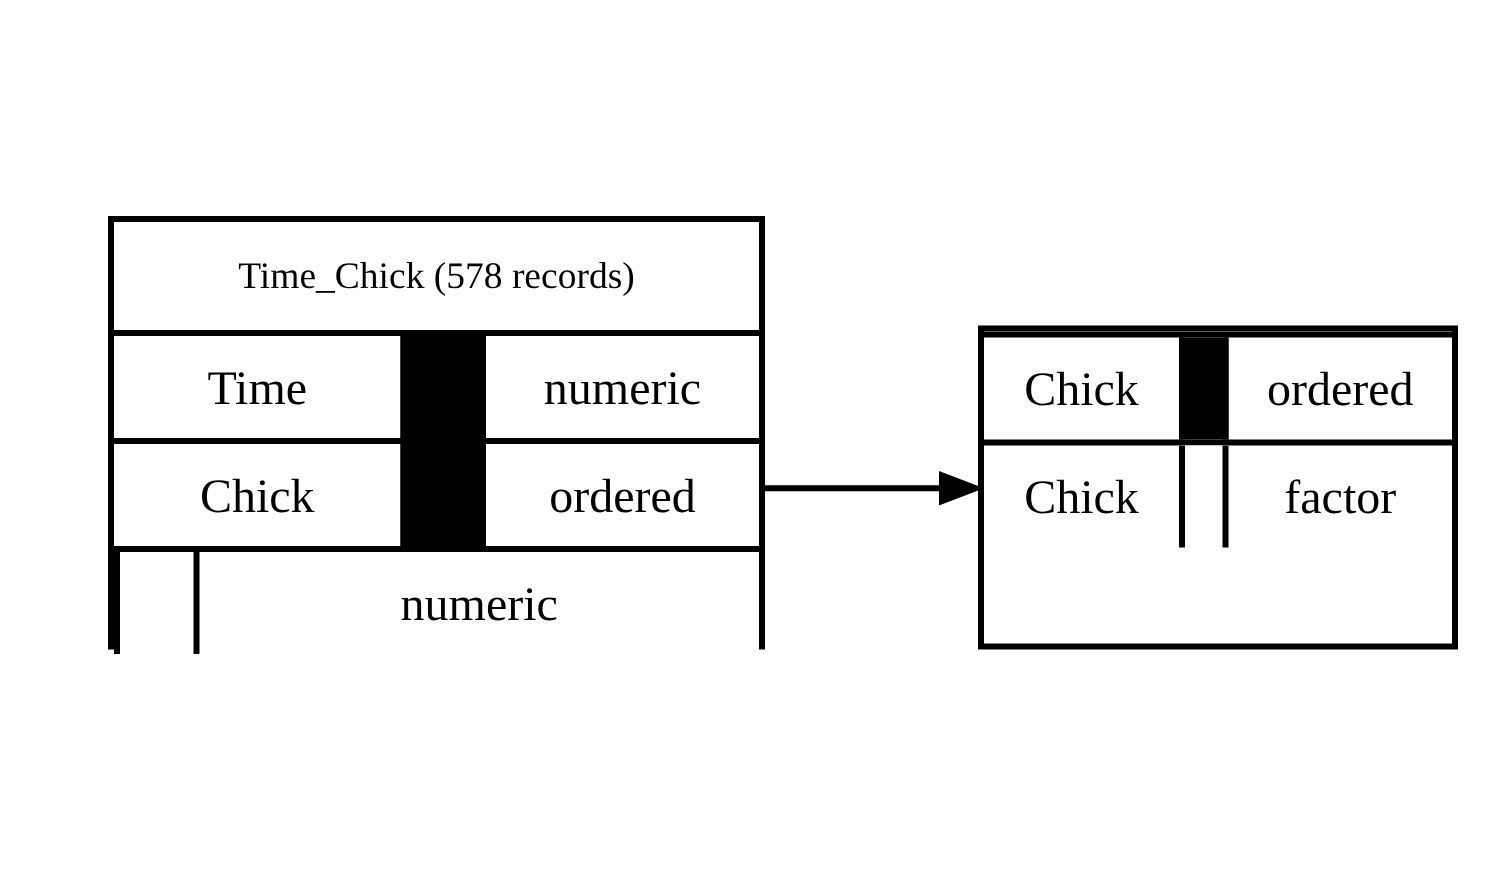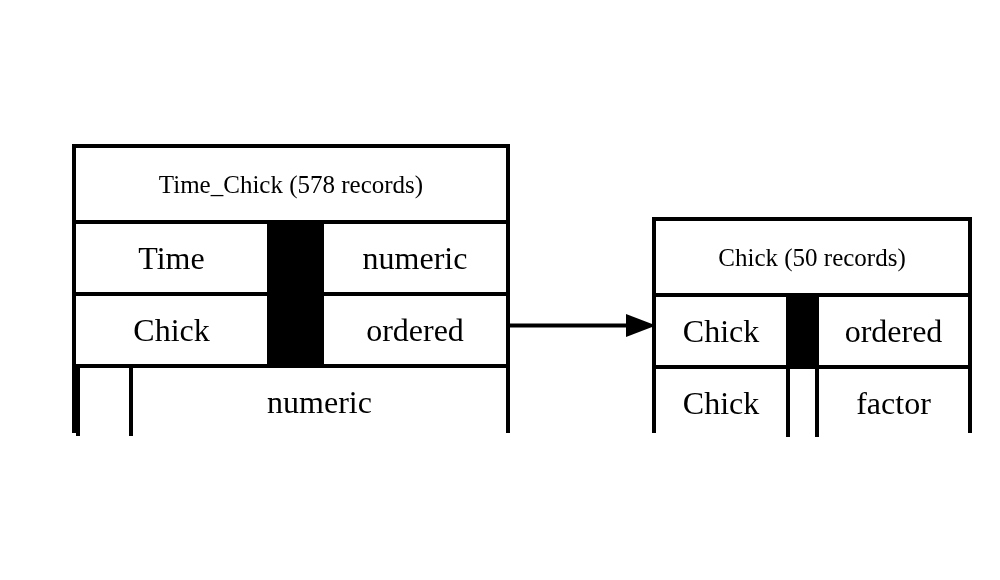--- a/index.html
+++ b/index.html
@@ -124,21 +124,20 @@
     </div>
 
     <div class="field-row">
       <div class="field-key"></div>
       <div class="field-type">numeric</div>
     </div>
   </div>
 
   <div class="entity-table" id="table-chick">
 
-    <div class="table-title">Chick (50 records)</div>
 
     <div class="field-row">
       <div class="field-name">Chick</div>
       <div class="field-key key-filled"></div>
       <div class="field-type">ordered</div>
     </div>
 
     <div class="field-row">
       <div class="field-name">Chick</div>
       <div class="field-key"></div>

